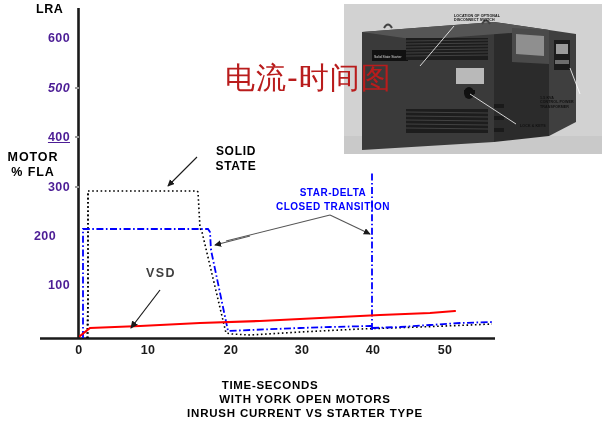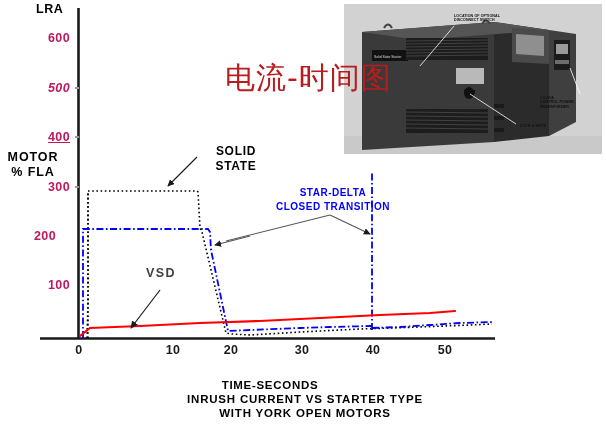--- a/index.html
+++ b/index.html
@@ -22,21 +22,21 @@
     height: 328px;
   }
   .abs { position: absolute; }
 
   
   .axis-tick-y {
     position: absolute;
     font-size: 12.5px;
     font-weight: bold;
     letter-spacing: 0.4px;
-    color: #be185d;
+    color: #4c1d95;
     text-align: right;
     width: 44px;
   }
   .axis-tick-x {
     position: absolute;
     font-size: 12.5px;
     font-weight: bold;
     letter-spacing: 0.4px;
     color: #1a1a1a;
     text-align: center;
@@ -212,31 +212,31 @@
   </div>
 
   <div class="axis-tick-y" style="left:26px; top:31px;">600</div>
   <div class="axis-tick-y" style="left:26px; top:81px;font-style:italic;">500</div>
   <div class="axis-tick-y" style="left:26px; top:130px;text-decoration:underline;">400</div>
   <div class="axis-tick-y" style="left:26px; top:180px;">300</div>
   <div class="axis-tick-y" style="left:12px; top:229px;">200</div>
   <div class="axis-tick-y" style="left:26px; top:278px;">100</div>
 
   <div class="axis-tick-x" style="left:62px;  top:343px;">0</div>
-  <div class="axis-tick-x" style="left:156px; top:343px;">10</div>
+  <div class="axis-tick-x" style="left:131px; top:343px;">10</div>
   <div class="axis-tick-x" style="left:214px; top:343px;">20</div>
   <div class="axis-tick-x" style="left:285px; top:343px;">30</div>
   <div class="axis-tick-x" style="left:356px; top:343px;">40</div>
   <div class="axis-tick-x" style="left:428px; top:343px;">50</div>
 
   <div class="axis-title-x">TIME-SECONDS</div>
 
   <div class="fig-caption">
+    <span>WITH YORK OPEN MOTORS</span>
     <span>INRUSH CURRENT VS STARTER TYPE</span>
-    <span>WITH YORK OPEN MOTORS</span>
   </div>
 
   <div class="ann-solid-state">
     <span>SOLID</span>
     <span>STATE</span>
   </div>
 
   <div class="ann-star-delta">
     <span>STAR-DELTA</span>
     <span>CLOSED TRANSITION</span>

